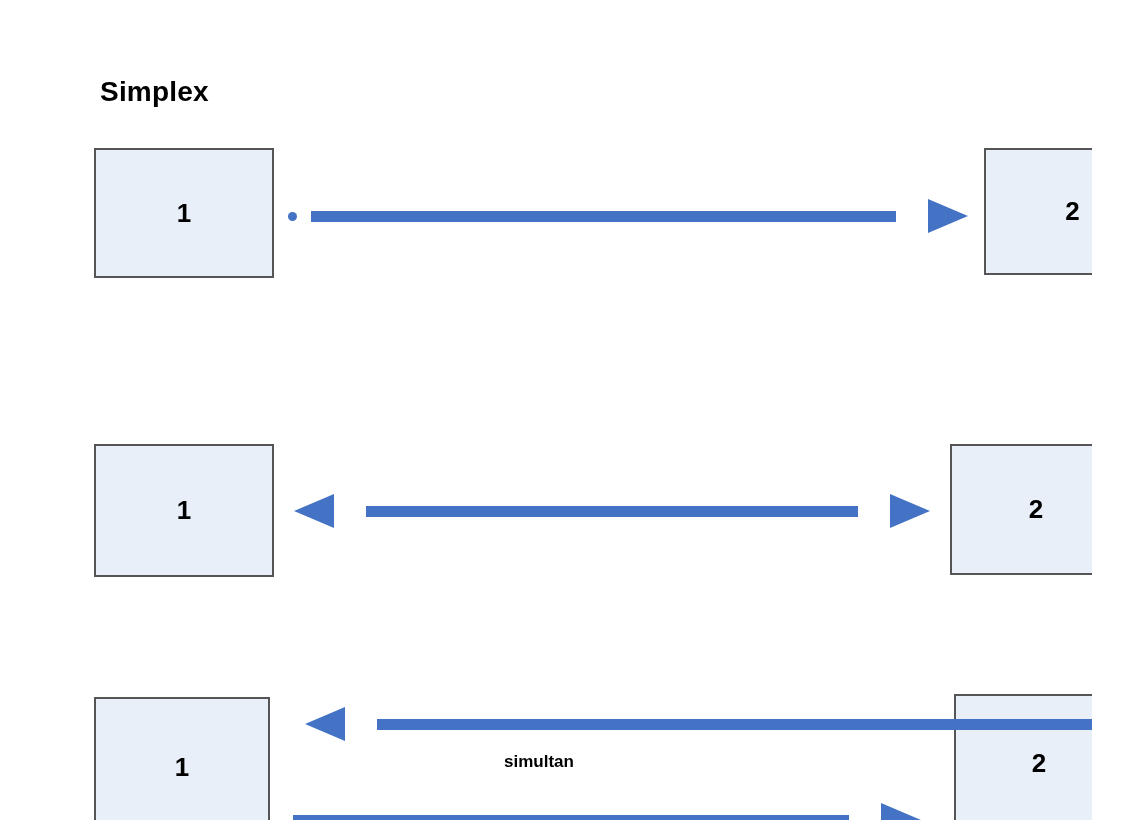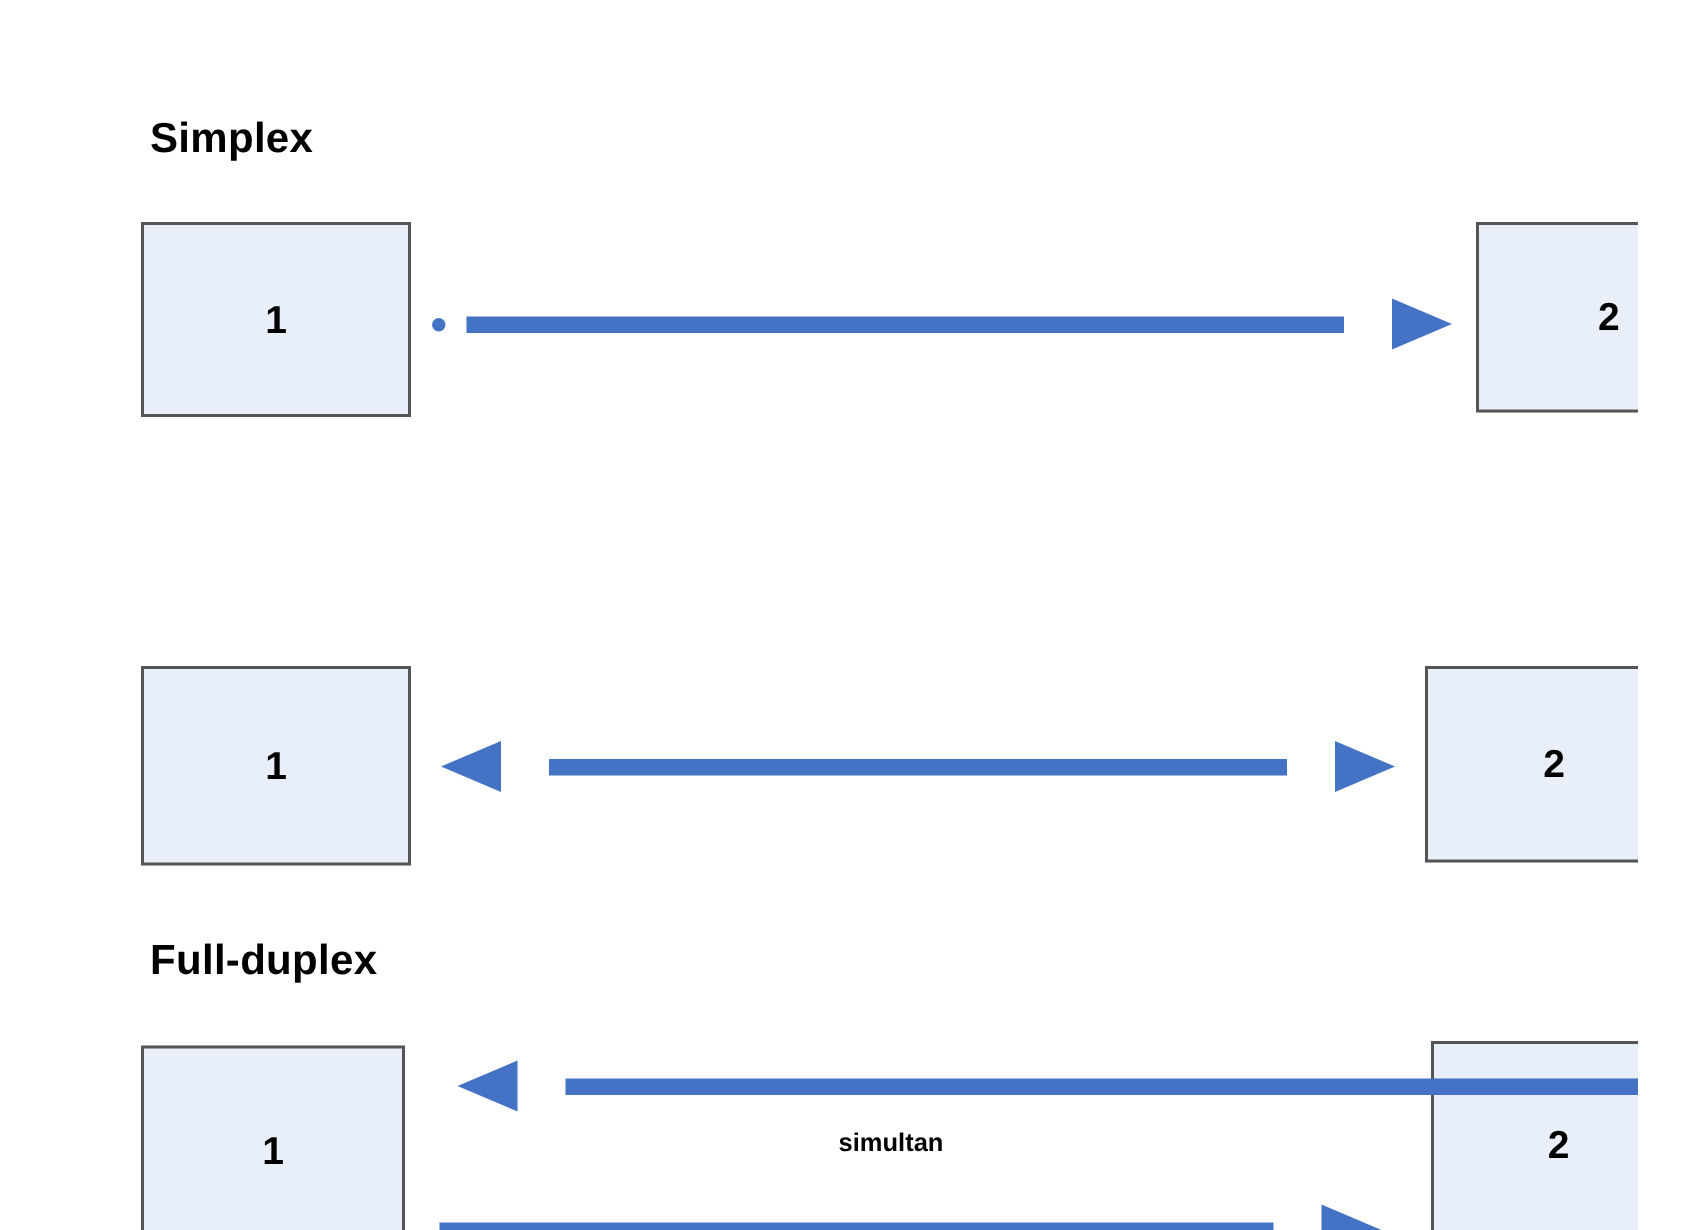--- a/index.html
+++ b/index.html
@@ -62,21 +62,20 @@
     flex:0 0 auto;
     width:9px;height:9px;
     border-radius:50%;
     background:var(--arrow);
     margin-right:-2px;
   }
   .annotation{
     position:absolute;
     font-size:17px;
     font-weight:bold;
-    text-align:center;
     width:180px;
     z-index:3;
   }
 </style>
 </head>
 <body>
 
 <div class="canvas">
 
   <h2 class="section-title" style="left:36px;top:12px;">Simplex</h2>
@@ -103,21 +102,20 @@
   <div class="arrow" style="left:214px;top:429px;width:668px;">
     <div class="head head-left"></div>
     <div class="shaft"></div>
     <div class="head head-right"></div>
   </div>
 
   <div class="node" style="left:886px;top:380px;width:172px;height:131px;">
     <span>2</span>
   </div>
 
-  <h2 class="section-title" style="left:36px;top:560px;">Full-duplex</h2>
 
   <div class="node" style="left:30px;top:633px;width:176px;height:140px;">
     <span>1</span>
   </div>
 
   <div class="arrow" style="left:225px;top:642px;width:853px;">
     <div class="head head-left"></div>
     <div class="shaft"></div>
   </div>
 

